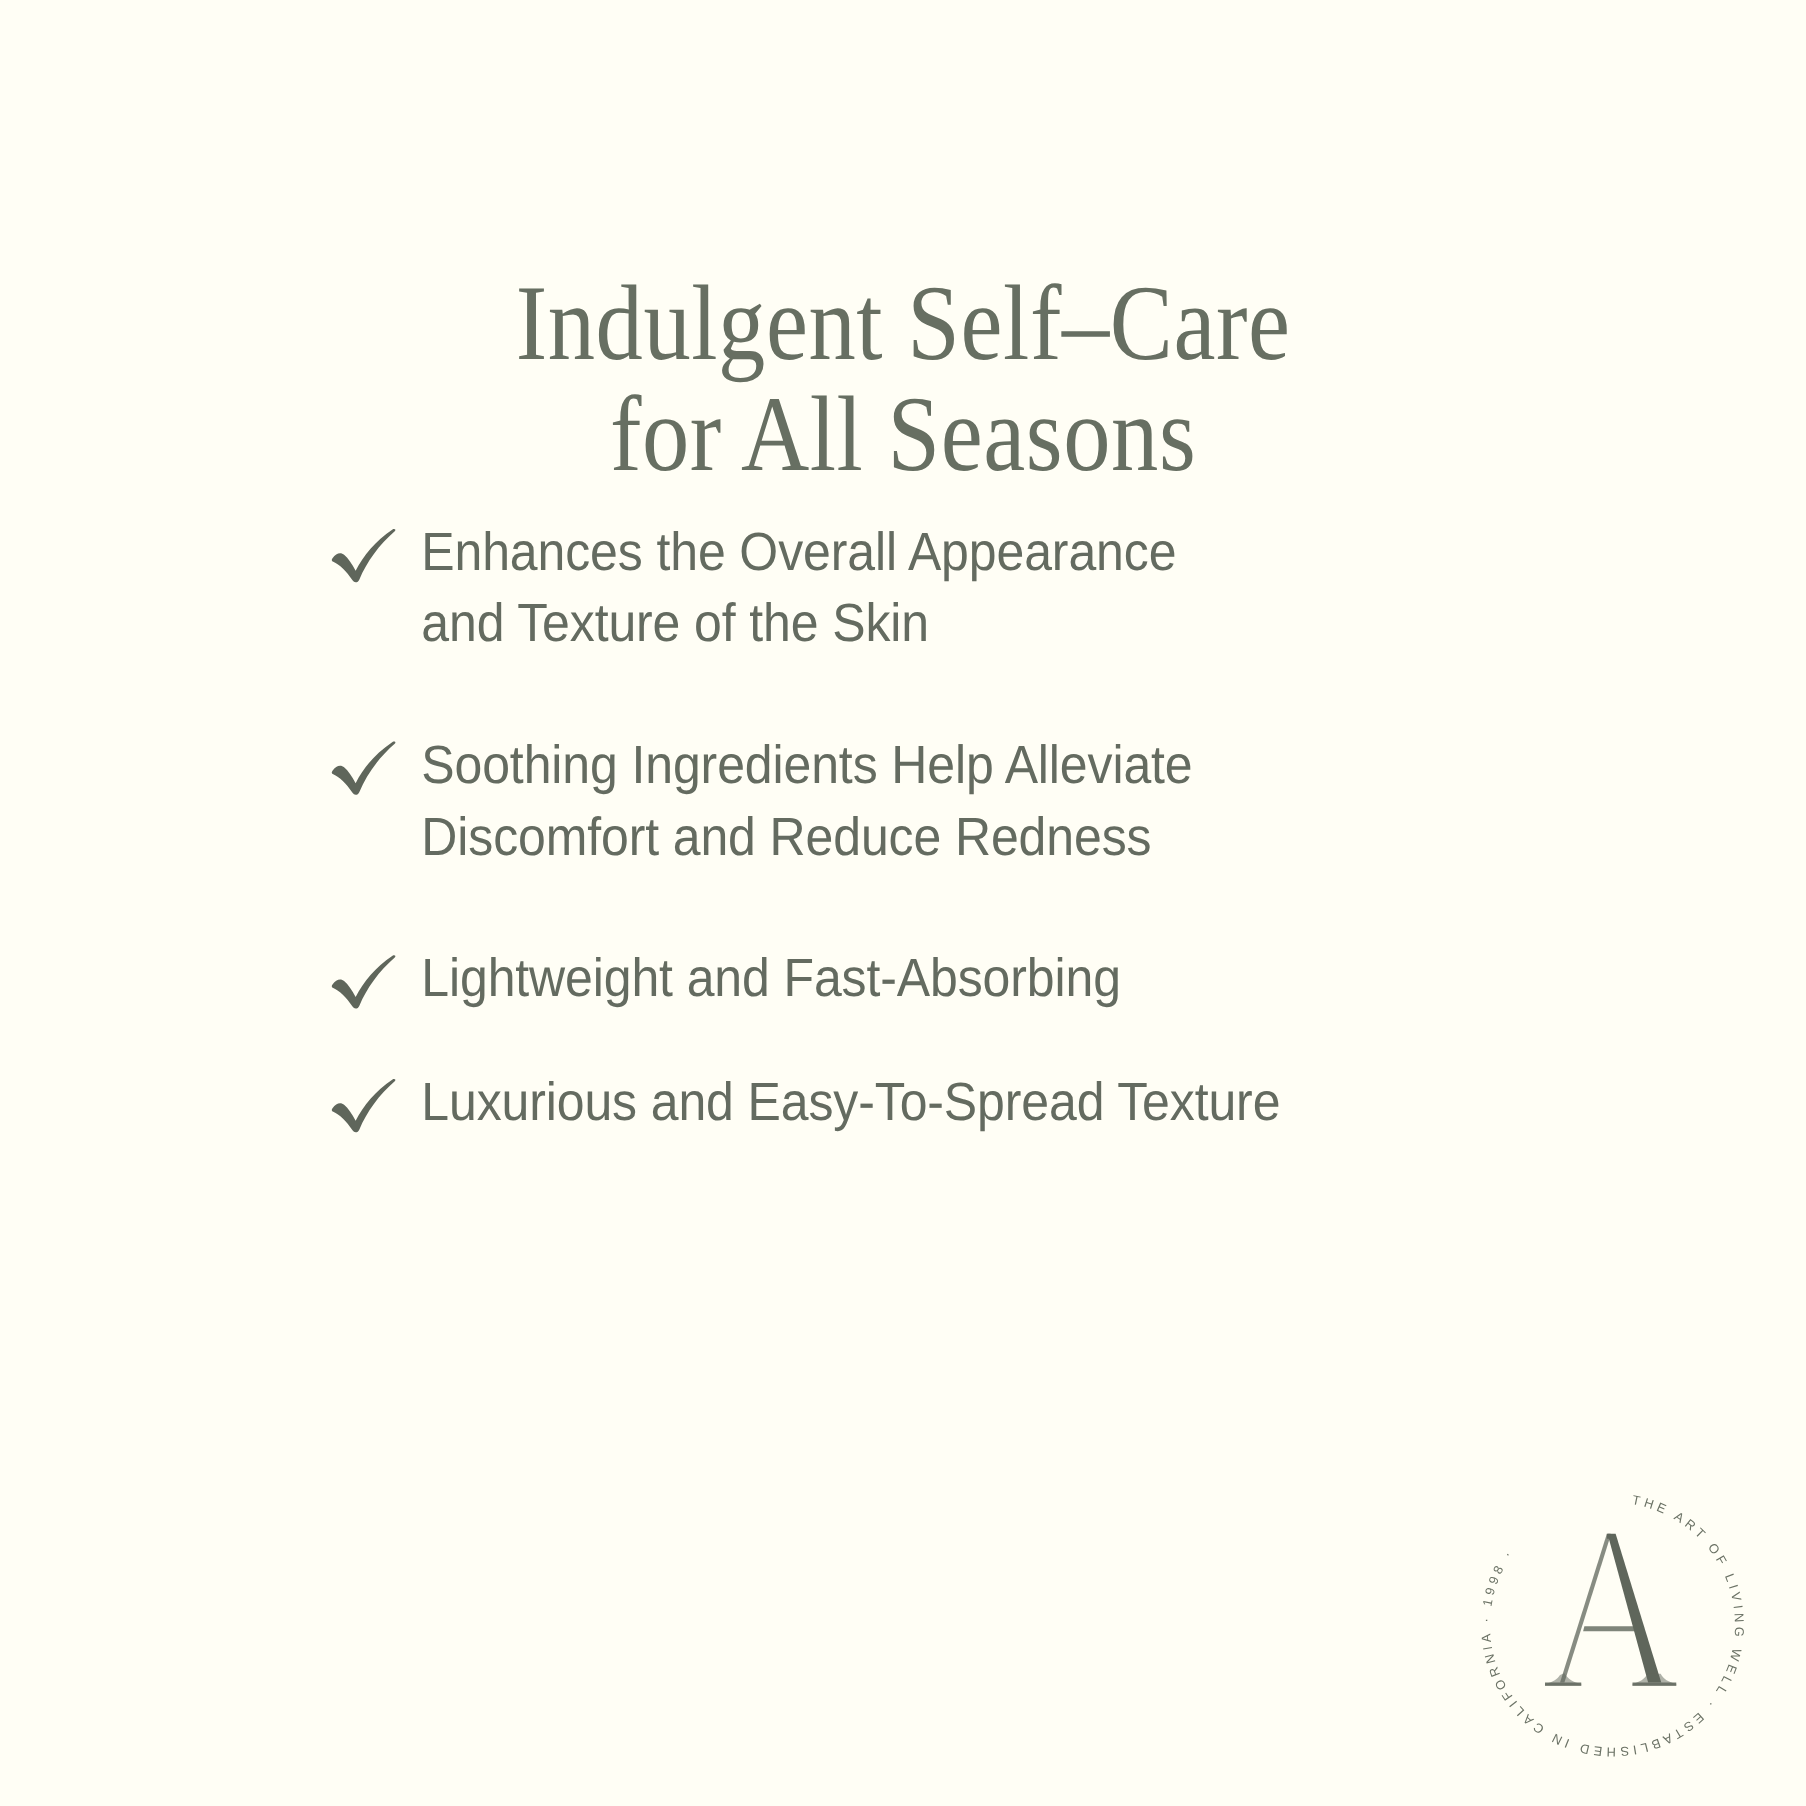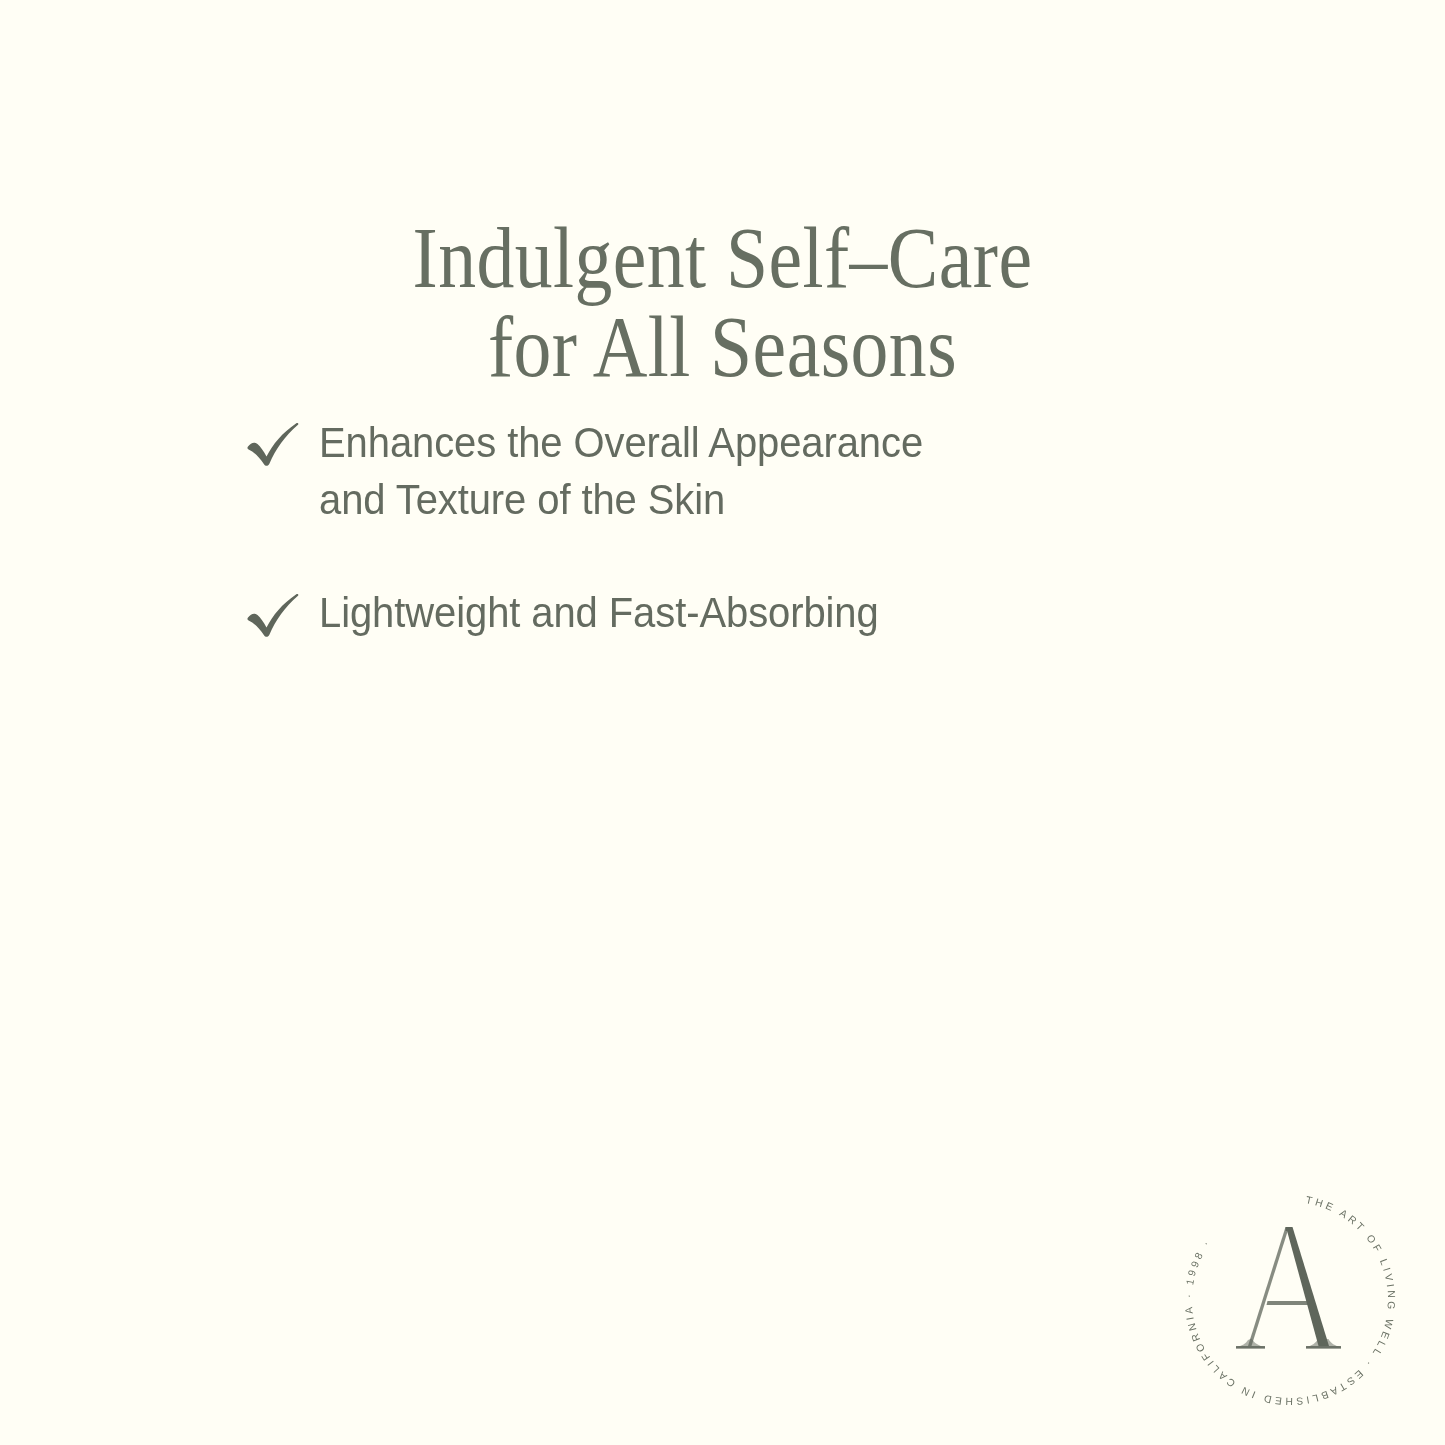--- a/index.html
+++ b/index.html
@@ -44,21 +44,21 @@
     white-space: nowrap;
   }
   .heading-line-2 {
     margin-top: 4px;
   }
 
   
   .benefits {
     position: absolute;
     top: 414px;
-    left: 244px;
+    left: 262px;
     width: 940px;
   }
 
   .benefit-item {
     display: flex;
     align-items: flex-start;
     margin-bottom: 56px;
   }
   .benefit-item.tight {
     margin-bottom: 42px;
@@ -131,30 +131,47 @@
         <svg viewBox="0 0 62 50" xmlns="http://www.w3.org/2000/svg">
           <path d="M4 26.5 C7 22.5 10.5 21.5 13.5 24 C16.5 26.5 19.5 31 22.5 36.5 C29 24 38 13 52 3.5 C53.5 2.6 55 3.4 54 4.8 C41 16 31.5 29.5 25.5 43.5 C24.3 46.2 21.6 46.6 20 44.2 C15 36.8 9.5 31.5 4.6 29.4 C3.2 28.8 3.1 27.7 4 26.5 Z" fill="#5f665b"></path>
         </svg>
       </span>
       <span class="benefit-text">Enhances the Overall Appearance
 and Texture of the Skin</span>
     </li>
 
 
 
+    <li class="benefit-item">
+      <span class="check-icon">
+        <svg viewBox="0 0 62 50" xmlns="http://www.w3.org/2000/svg">
+          <path d="M4 26.5 C7 22.5 10.5 21.5 13.5 24 C16.5 26.5 19.5 31 22.5 36.5 C29 24 38 13 52 3.5 C53.5 2.6 55 3.4 54 4.8 C41 16 31.5 29.5 25.5 43.5 C24.3 46.2 21.6 46.6 20 44.2 C15 36.8 9.5 31.5 4.6 29.4 C3.2 28.8 3.1 27.7 4 26.5 Z" fill="#5f665b"></path>
+        </svg>
+      </span>
+      <span class="benefit-text">Soothing Ingredients Help Alleviate
+Discomfort and Reduce Redness</span>
+    </li>
 
     <li class="benefit-item tight">
       <span class="check-icon">
         <svg viewBox="0 0 62 50" xmlns="http://www.w3.org/2000/svg">
           <path d="M4 26.5 C7 22.5 10.5 21.5 13.5 24 C16.5 26.5 19.5 31 22.5 36.5 C29 24 38 13 52 3.5 C53.5 2.6 55 3.4 54 4.8 C41 16 31.5 29.5 25.5 43.5 C24.3 46.2 21.6 46.6 20 44.2 C15 36.8 9.5 31.5 4.6 29.4 C3.2 28.8 3.1 27.7 4 26.5 Z" fill="#5f665b"></path>
         </svg>
       </span>
       <span class="benefit-text">Lightweight and Fast-Absorbing</span>
     </li>
 
+    <li class="benefit-item">
+      <span class="check-icon">
+        <svg viewBox="0 0 62 50" xmlns="http://www.w3.org/2000/svg">
+          <path d="M4 26.5 C7 22.5 10.5 21.5 13.5 24 C16.5 26.5 19.5 31 22.5 36.5 C29 24 38 13 52 3.5 C53.5 2.6 55 3.4 54 4.8 C41 16 31.5 29.5 25.5 43.5 C24.3 46.2 21.6 46.6 20 44.2 C15 36.8 9.5 31.5 4.6 29.4 C3.2 28.8 3.1 27.7 4 26.5 Z" fill="#5f665b"></path>
+        </svg>
+      </span>
+      <span class="benefit-text">Luxurious and Easy-To-Spread Texture</span>
+    </li>
 
   </ul>
 
   <div class="brand-seal">
     <svg viewBox="0 0 230 230" xmlns="http://www.w3.org/2000/svg">
       <defs>
         <path id="sealRingPath" d="M 115,115 m 0,-98 a 98,98 0 1,1 -0.1,0" fill="none"></path>
       </defs>
 
       <text class="seal-ring-text">

